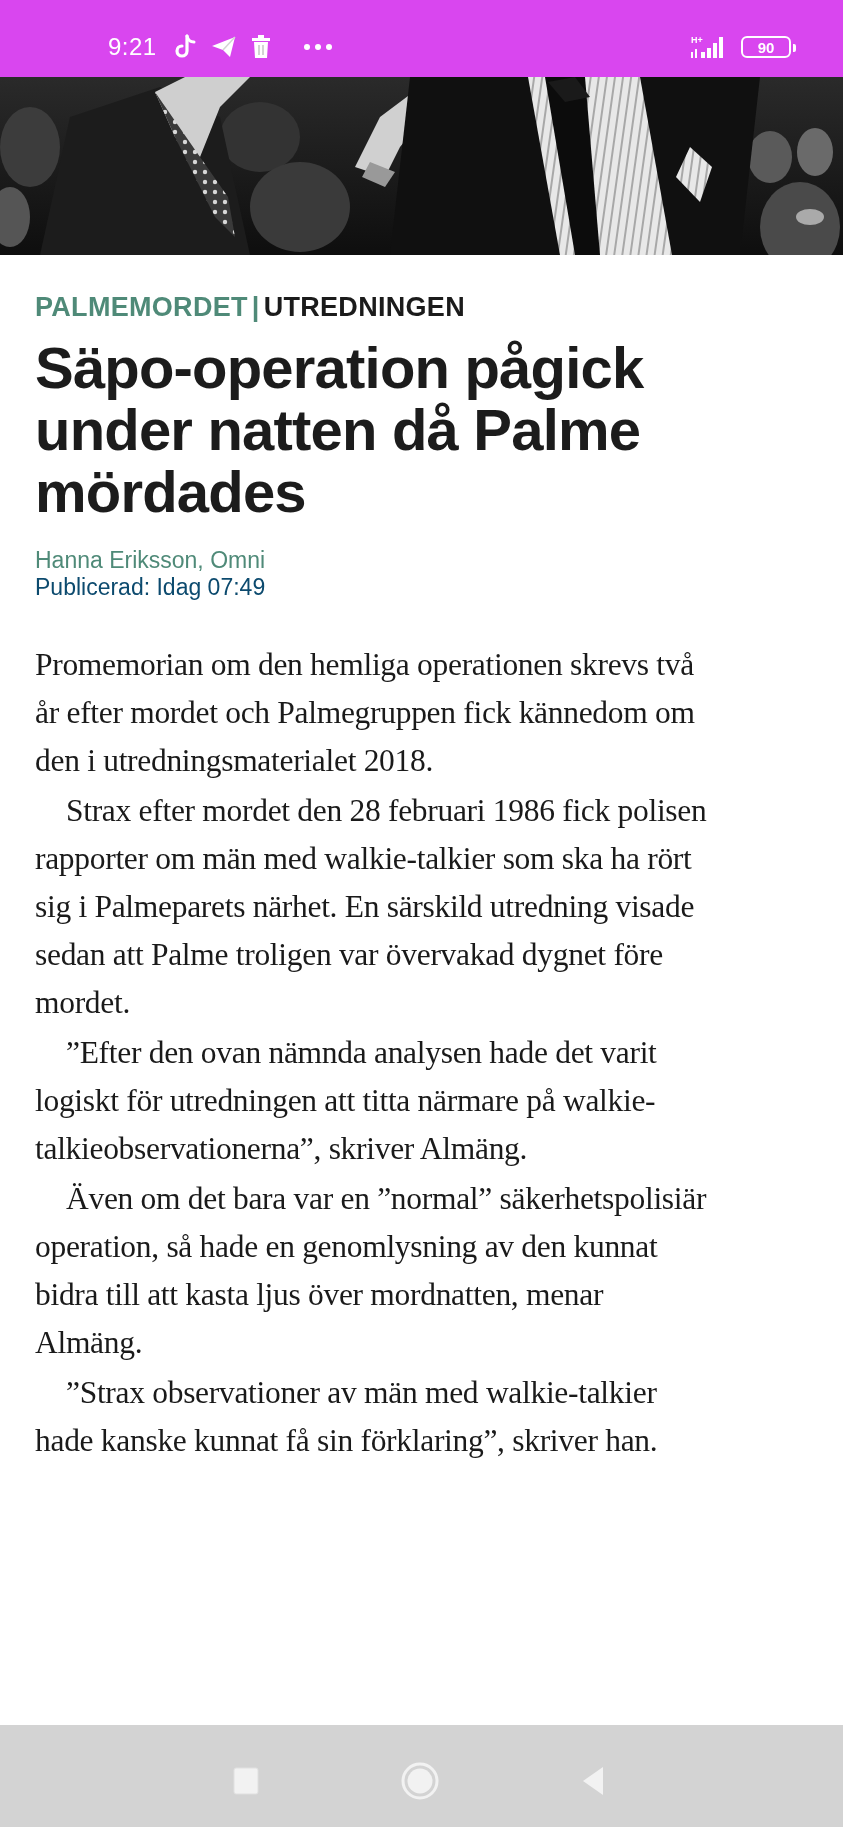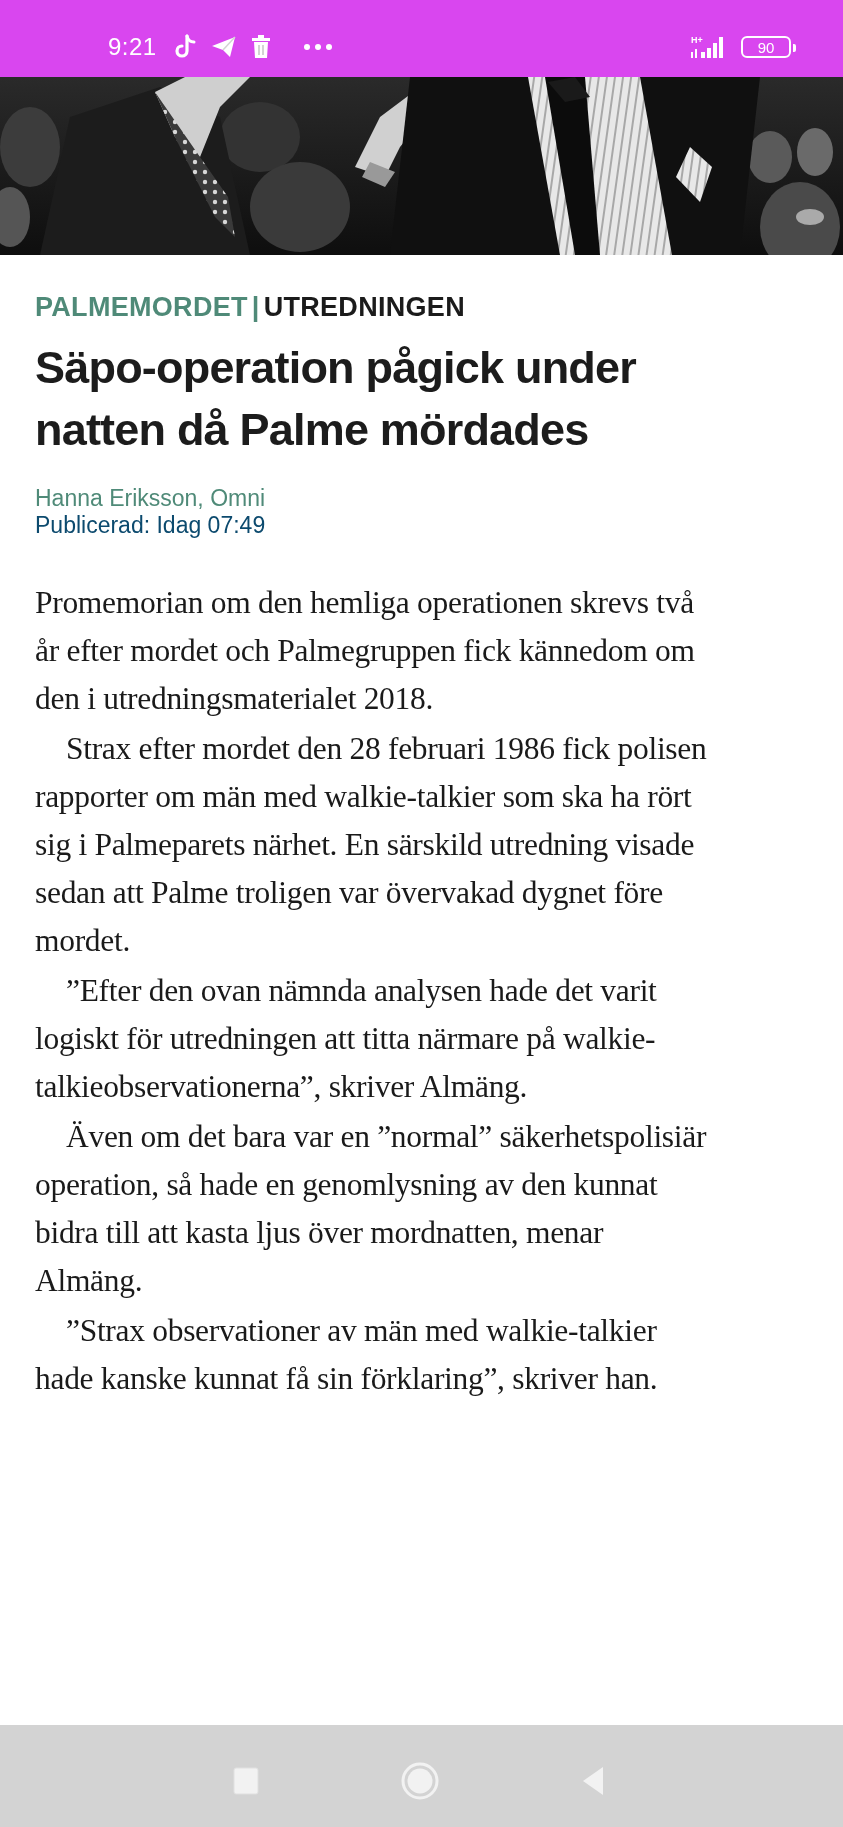--- a/index.html
+++ b/index.html
@@ -56,20 +56,21 @@
       width: 50px;
       height: 22px;
       border: 2.5px solid #ffffff;
       border-radius: 6px;
       display: flex;
       align-items: center;
       justify-content: center;
       font-size: 15px;
       color: #ffffff;
       font-family: "Liberation Sans", sans-serif;
+      font-weight: bold;
     }
     .battery::after {
       content: "";
       position: absolute;
       right: -7px;
       top: 6px;
       width: 3px;
       height: 8px;
       background: #ffffff;
       border-radius: 0 2px 2px 0;
@@ -104,21 +105,21 @@
       white-space: nowrap;
     }
     .kicker .section { color: #4f8a78; }
     .kicker .sep { color: #4f8a78; margin: 0 4px; }
     .kicker .topic { color: #1b1b1b; }
 
     .headline {
       margin-top: 14px;
       font-family: "Liberation Sans", sans-serif;
       font-weight: 700;
-      font-size: 45px;
+      font-size: 58px;
       line-height: 62px;
       color: #1c1c1c;
       letter-spacing: -0.8px;
     }
 
     .byline {
       margin-top: 24px;
       font-family: "Liberation Sans", sans-serif;
       font-size: 23px;
       line-height: 27px;

